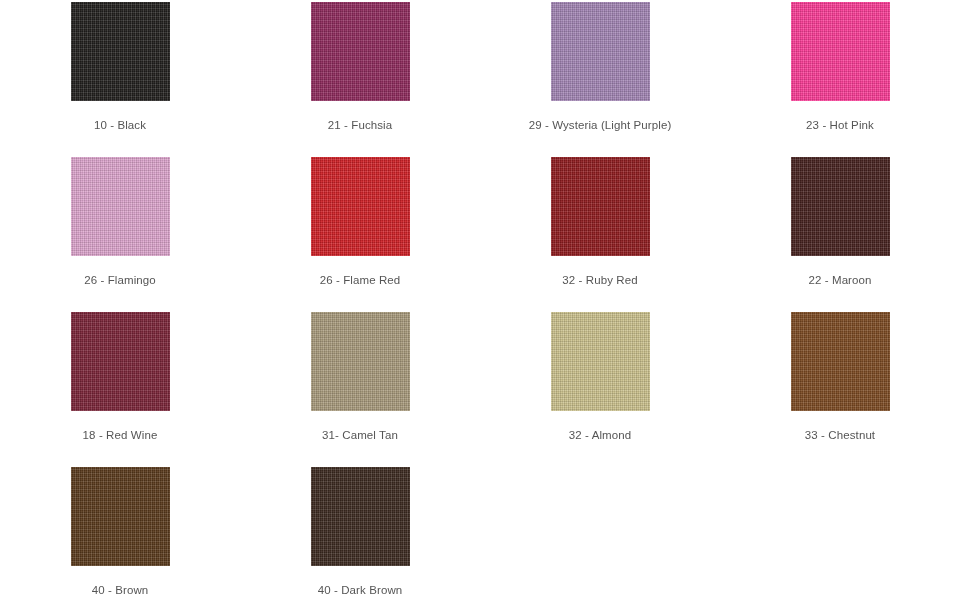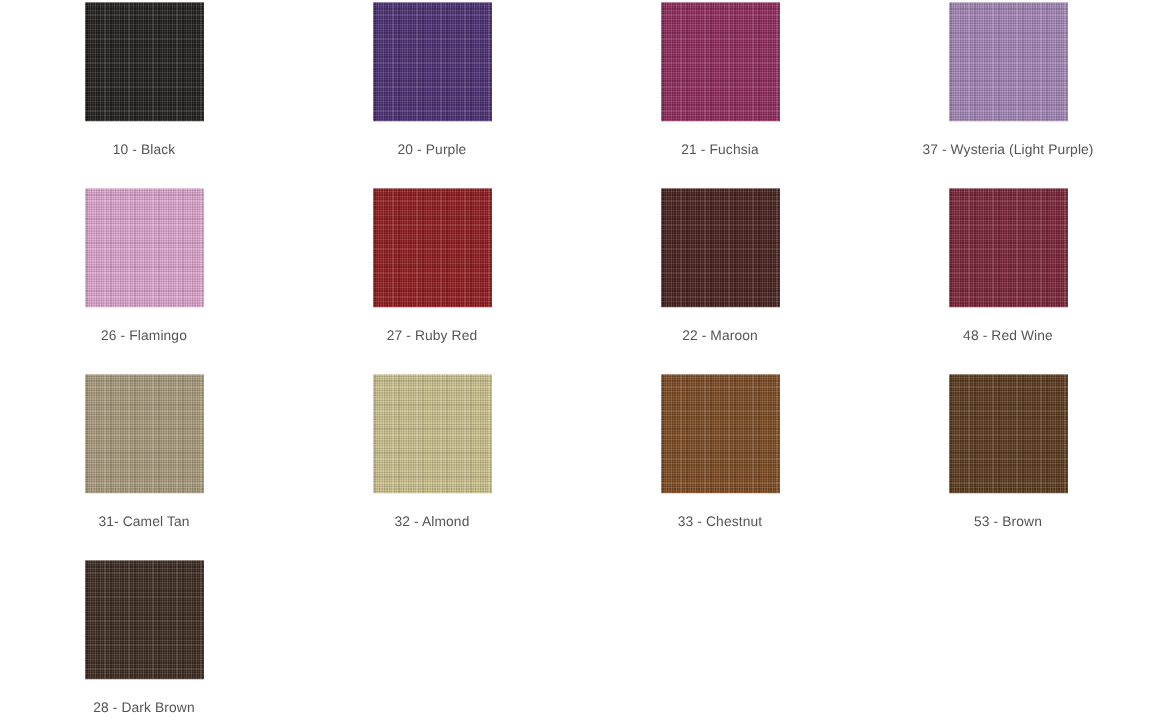--- a/index.html
+++ b/index.html
@@ -77,60 +77,64 @@
 </style>
 </head>
 <body>
 
 <div id="swatch-grid">
     <div class="swatch-cell">
       <div class="swatch-chip" style="background-color: rgb(33, 31, 29);"></div>
       <div class="swatch-label">10 - Black</div>
     </div>
     <div class="swatch-cell">
-      <div class="swatch-chip" style="background-color: rgb(75, 46, 114);"></div>
-      <div class="swatch-label">20 - Purple</div>
-    </div>
-    <div class="swatch-cell">
       <div class="swatch-chip" style="background-color: rgb(142, 42, 92);"></div>
       <div class="swatch-label">21 - Fuchsia</div>
     </div>
     <div class="swatch-cell">
       <div class="swatch-chip" style="background-color: rgb(162, 133, 180);"></div>
-      <div class="swatch-label">37 - Wysteria (Light Purple)</div>
+      <div class="swatch-label">29 - Wysteria (Light Purple)</div>
+    </div>
+    <div class="swatch-cell">
+      <div class="swatch-chip" style="background-color: rgb(250, 60, 150);"></div>
+      <div class="swatch-label">23 - Hot Pink</div>
     </div>
     <div class="swatch-cell">
       <div class="swatch-chip" style="background-color: rgb(221, 165, 205);"></div>
       <div class="swatch-label">26 - Flamingo</div>
     </div>
     <div class="swatch-cell">
+      <div class="swatch-chip" style="background-color: rgb(207, 32, 38);"></div>
+      <div class="swatch-label">26 - Flame Red</div>
+    </div>
+    <div class="swatch-cell">
       <div class="swatch-chip" style="background-color: rgb(143, 27, 30);"></div>
-      <div class="swatch-label">27 - Ruby Red</div>
+      <div class="swatch-label">32 - Ruby Red</div>
     </div>
     <div class="swatch-cell">
       <div class="swatch-chip" style="background-color: rgb(70, 33, 30);"></div>
       <div class="swatch-label">22 - Maroon</div>
     </div>
     <div class="swatch-cell">
       <div class="swatch-chip" style="background-color: rgb(122, 36, 56);"></div>
-      <div class="swatch-label">48 - Red Wine</div>
+      <div class="swatch-label">18 - Red Wine</div>
     </div>
     <div class="swatch-cell">
       <div class="swatch-chip" style="background-color: rgb(168, 154, 124);"></div>
       <div class="swatch-label">31- Camel Tan</div>
     </div>
     <div class="swatch-cell">
       <div class="swatch-chip" style="background-color: rgb(203, 193, 141);"></div>
       <div class="swatch-label">32 - Almond</div>
     </div>
     <div class="swatch-cell">
       <div class="swatch-chip" style="background-color: rgb(124, 74, 34);"></div>
       <div class="swatch-label">33 - Chestnut</div>
     </div>
     <div class="swatch-cell">
       <div class="swatch-chip" style="background-color: rgb(90, 58, 28);"></div>
-      <div class="swatch-label">53 - Brown</div>
+      <div class="swatch-label">40 - Brown</div>
     </div>
     <div class="swatch-cell">
       <div class="swatch-chip" style="background-color: rgb(60, 42, 32);"></div>
-      <div class="swatch-label">28 - Dark Brown</div>
+      <div class="swatch-label">40 - Dark Brown</div>
     </div>
   </div>
 
 </body></html>

